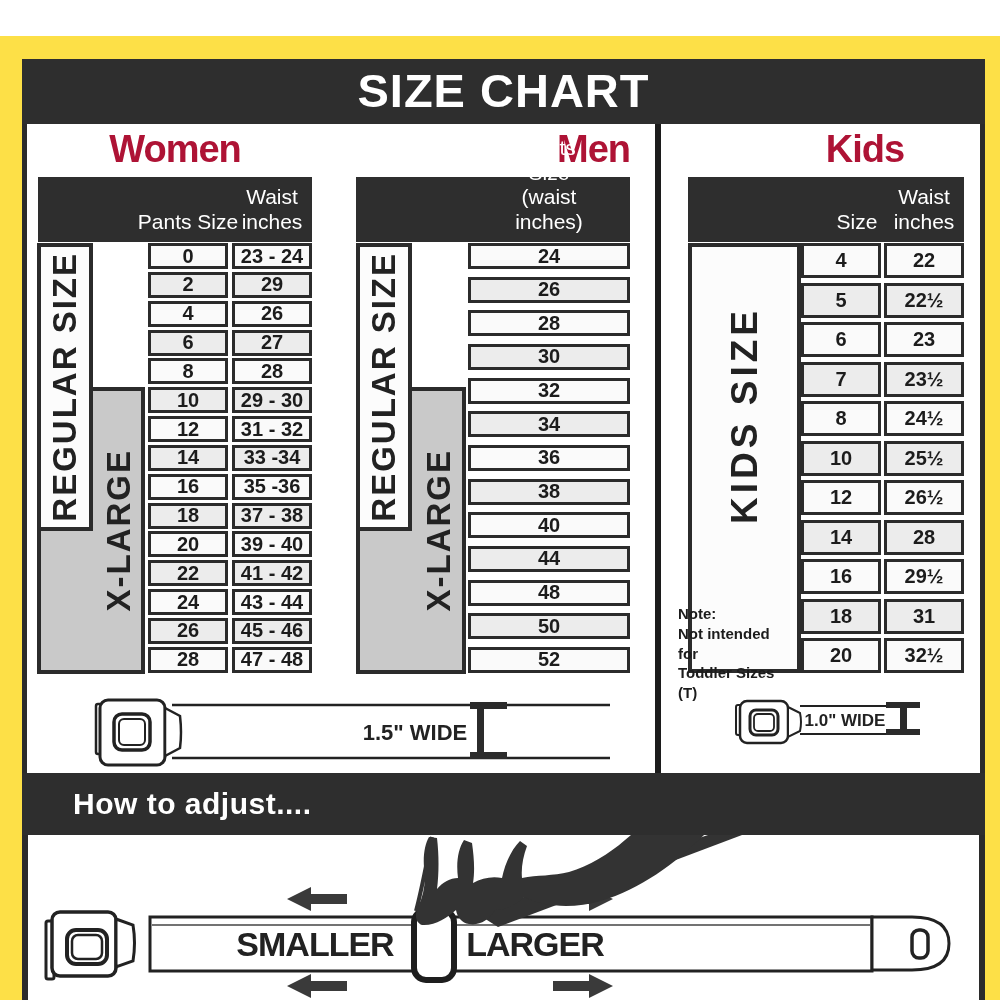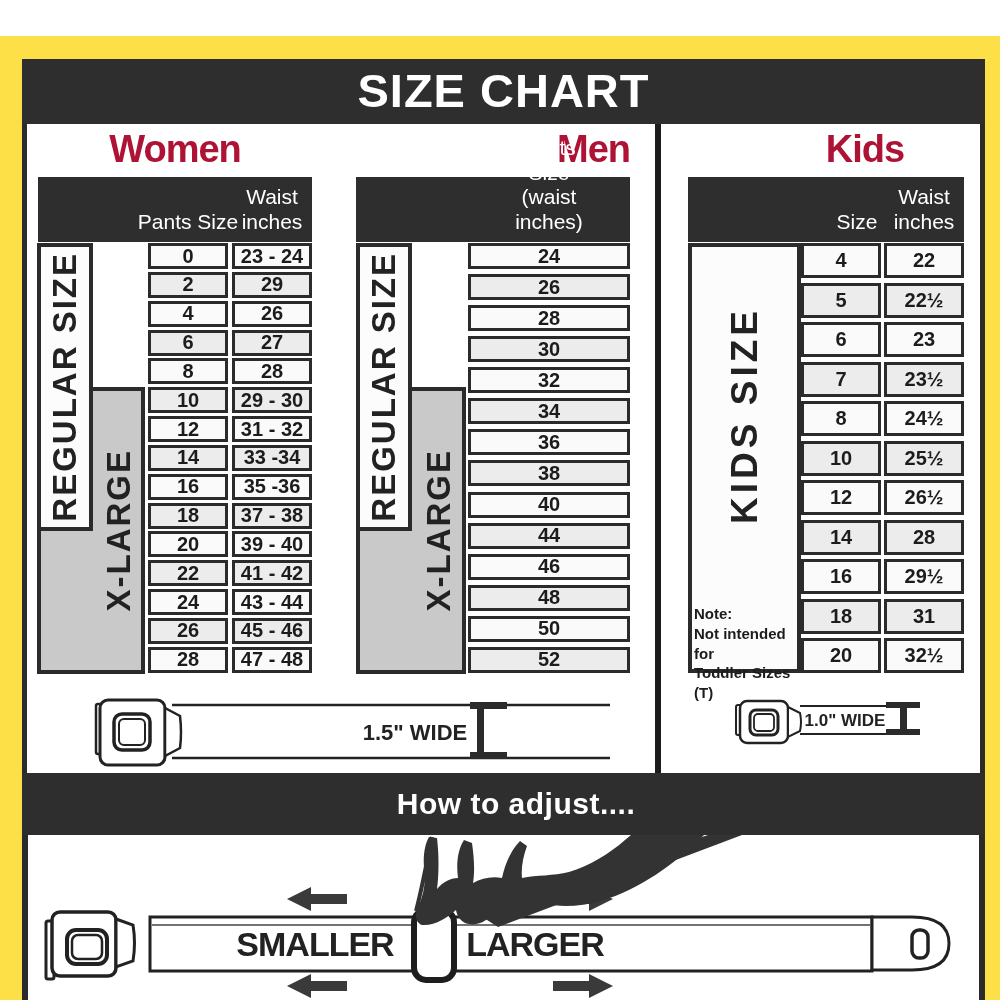--- a/index.html
+++ b/index.html
@@ -29,21 +29,21 @@
   .t-cell{background:#fafafa;border:3px solid #2b2b2b;box-sizing:border-box;
     display:flex;align-items:center;justify-content:center;
     font-size:20px;font-weight:bold;color:#1c1c1c;}
   .t-row:nth-child(even) .t-cell{background:#ececec;}
   .women-rows .t-cell,.kids-rows .t-cell{width:80px;}
   .men-rows .t-cell{width:162px;}
   .women-rows .t-cell,.men-rows .t-cell{height:26px;}
   .kids-rows .t-cell{height:35px;}
   #kids-note{white-space:pre-line;font-size:15px;font-weight:600;color:#1c1c1c;line-height:1.32;}
   #adjust-bar{left:22px;top:737px;width:963px;height:62px;font-size:30px;font-weight:bold;
-    line-height:62px;padding-left:25px;box-sizing:border-box;letter-spacing:0.5px;text-align:center;}
+    line-height:62px;padding-left:51px;box-sizing:border-box;letter-spacing:0.5px;}
   #adjust-box{left:22px;top:799px;width:963px;height:178px;background:#fff;box-sizing:border-box;
     border:6px solid #2b2b2b;border-top:none;}
   svg text{font-family:"Liberation Sans",sans-serif;font-weight:bold;fill:#222;}
 </style>
 </head>
 <body>
 
 <div id="page">
 
   <div id="size-chart-bar" class="abs darkbar">SIZE CHART</div>
@@ -166,43 +166,40 @@
       <div class="t-row">
         <div class="t-cell c0">38</div>
       </div>
       <div class="t-row">
         <div class="t-cell c0">40</div>
       </div>
       <div class="t-row">
         <div class="t-cell c0">44</div>
       </div>
       <div class="t-row">
-        <div class="t-cell c0">46</div>
-      </div>
-      <div class="t-row">
         <div class="t-cell c0">48</div>
       </div>
       <div class="t-row">
         <div class="t-cell c0">50</div>
       </div>
       <div class="t-row">
         <div class="t-cell c0">52</div>
       </div>
     </div>
 
   <div class="abs thead" style="left:688px;width:276px;">
     <div class="hlabel" style="left:169px;">Size</div>
     <div class="hlabel" style="left:236px;">Waist
 inches</div>
   </div>
   <div class="abs reg-box" style="left:688px;top:207px;width:113px;height:430px;"></div>
   <div class="abs vwrap" style="left:688px;top:207px;width:113px;height:345px;">
     <span class="vtext big">KIDS SIZE</span>
   </div>
-  <div id="kids-note" class="abs" style="left:694px;top:568px;width:115px;">Note:
+  <div id="kids-note" class="abs" style="left:678px;top:568px;width:115px;">Note:
 Not intended for
 Toddler Sizes (T)</div>
   <div class="abs t-rows kids-rows" style="left:801px;top:207px;width:163px;height:430px;">
       <div class="t-row">
         <div class="t-cell c0">4</div>
         <div class="t-cell c1">22</div>
       </div>
       <div class="t-row">
         <div class="t-cell c0">5</div>
         <div class="t-cell c1">22½</div>

